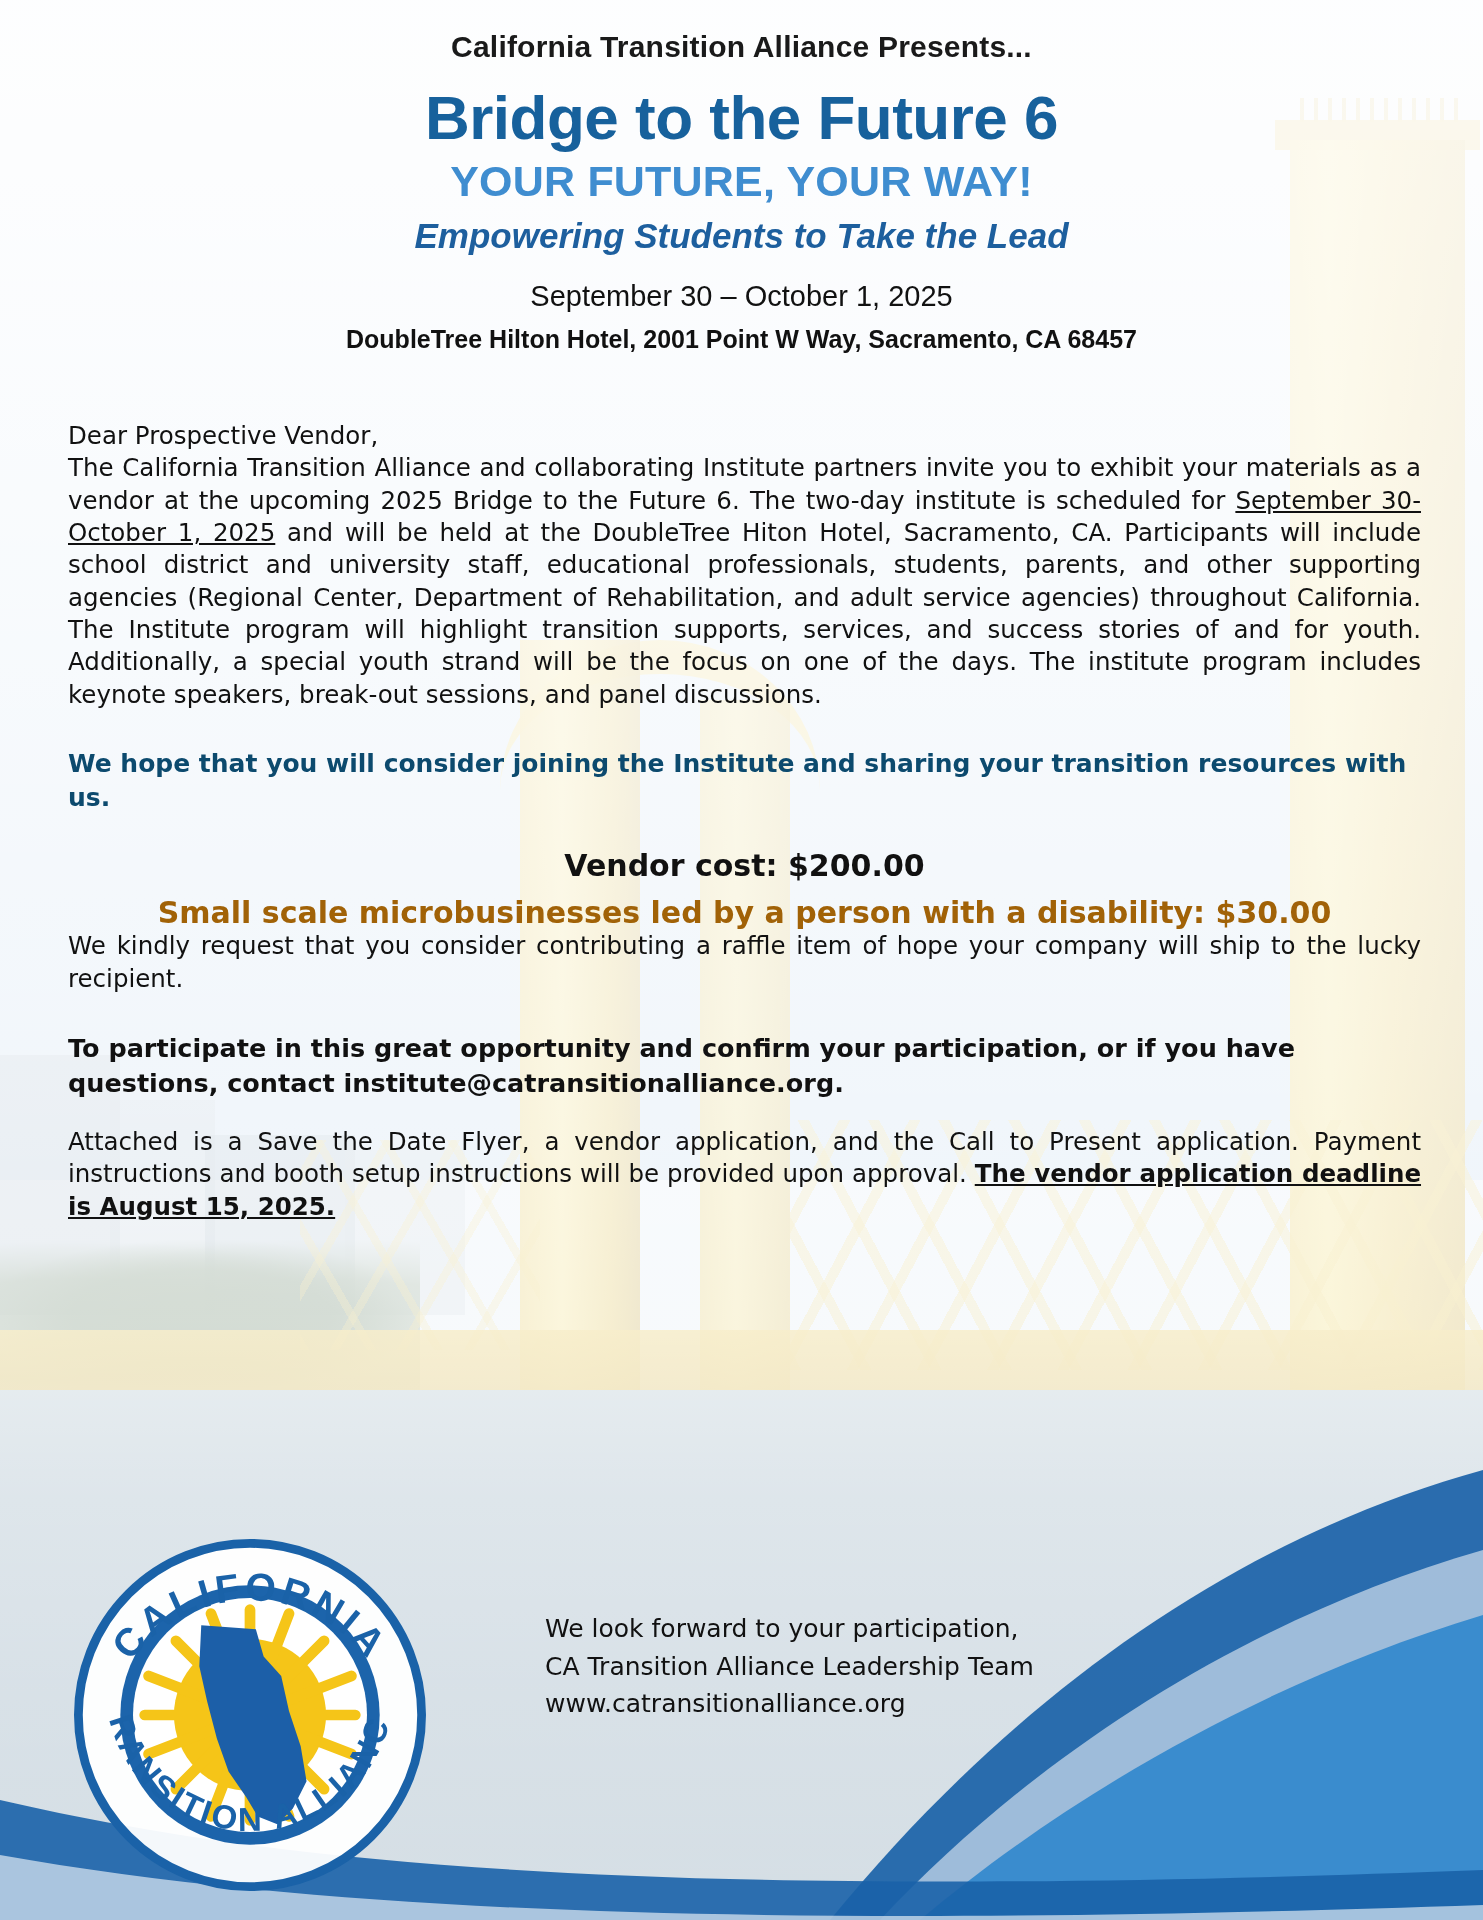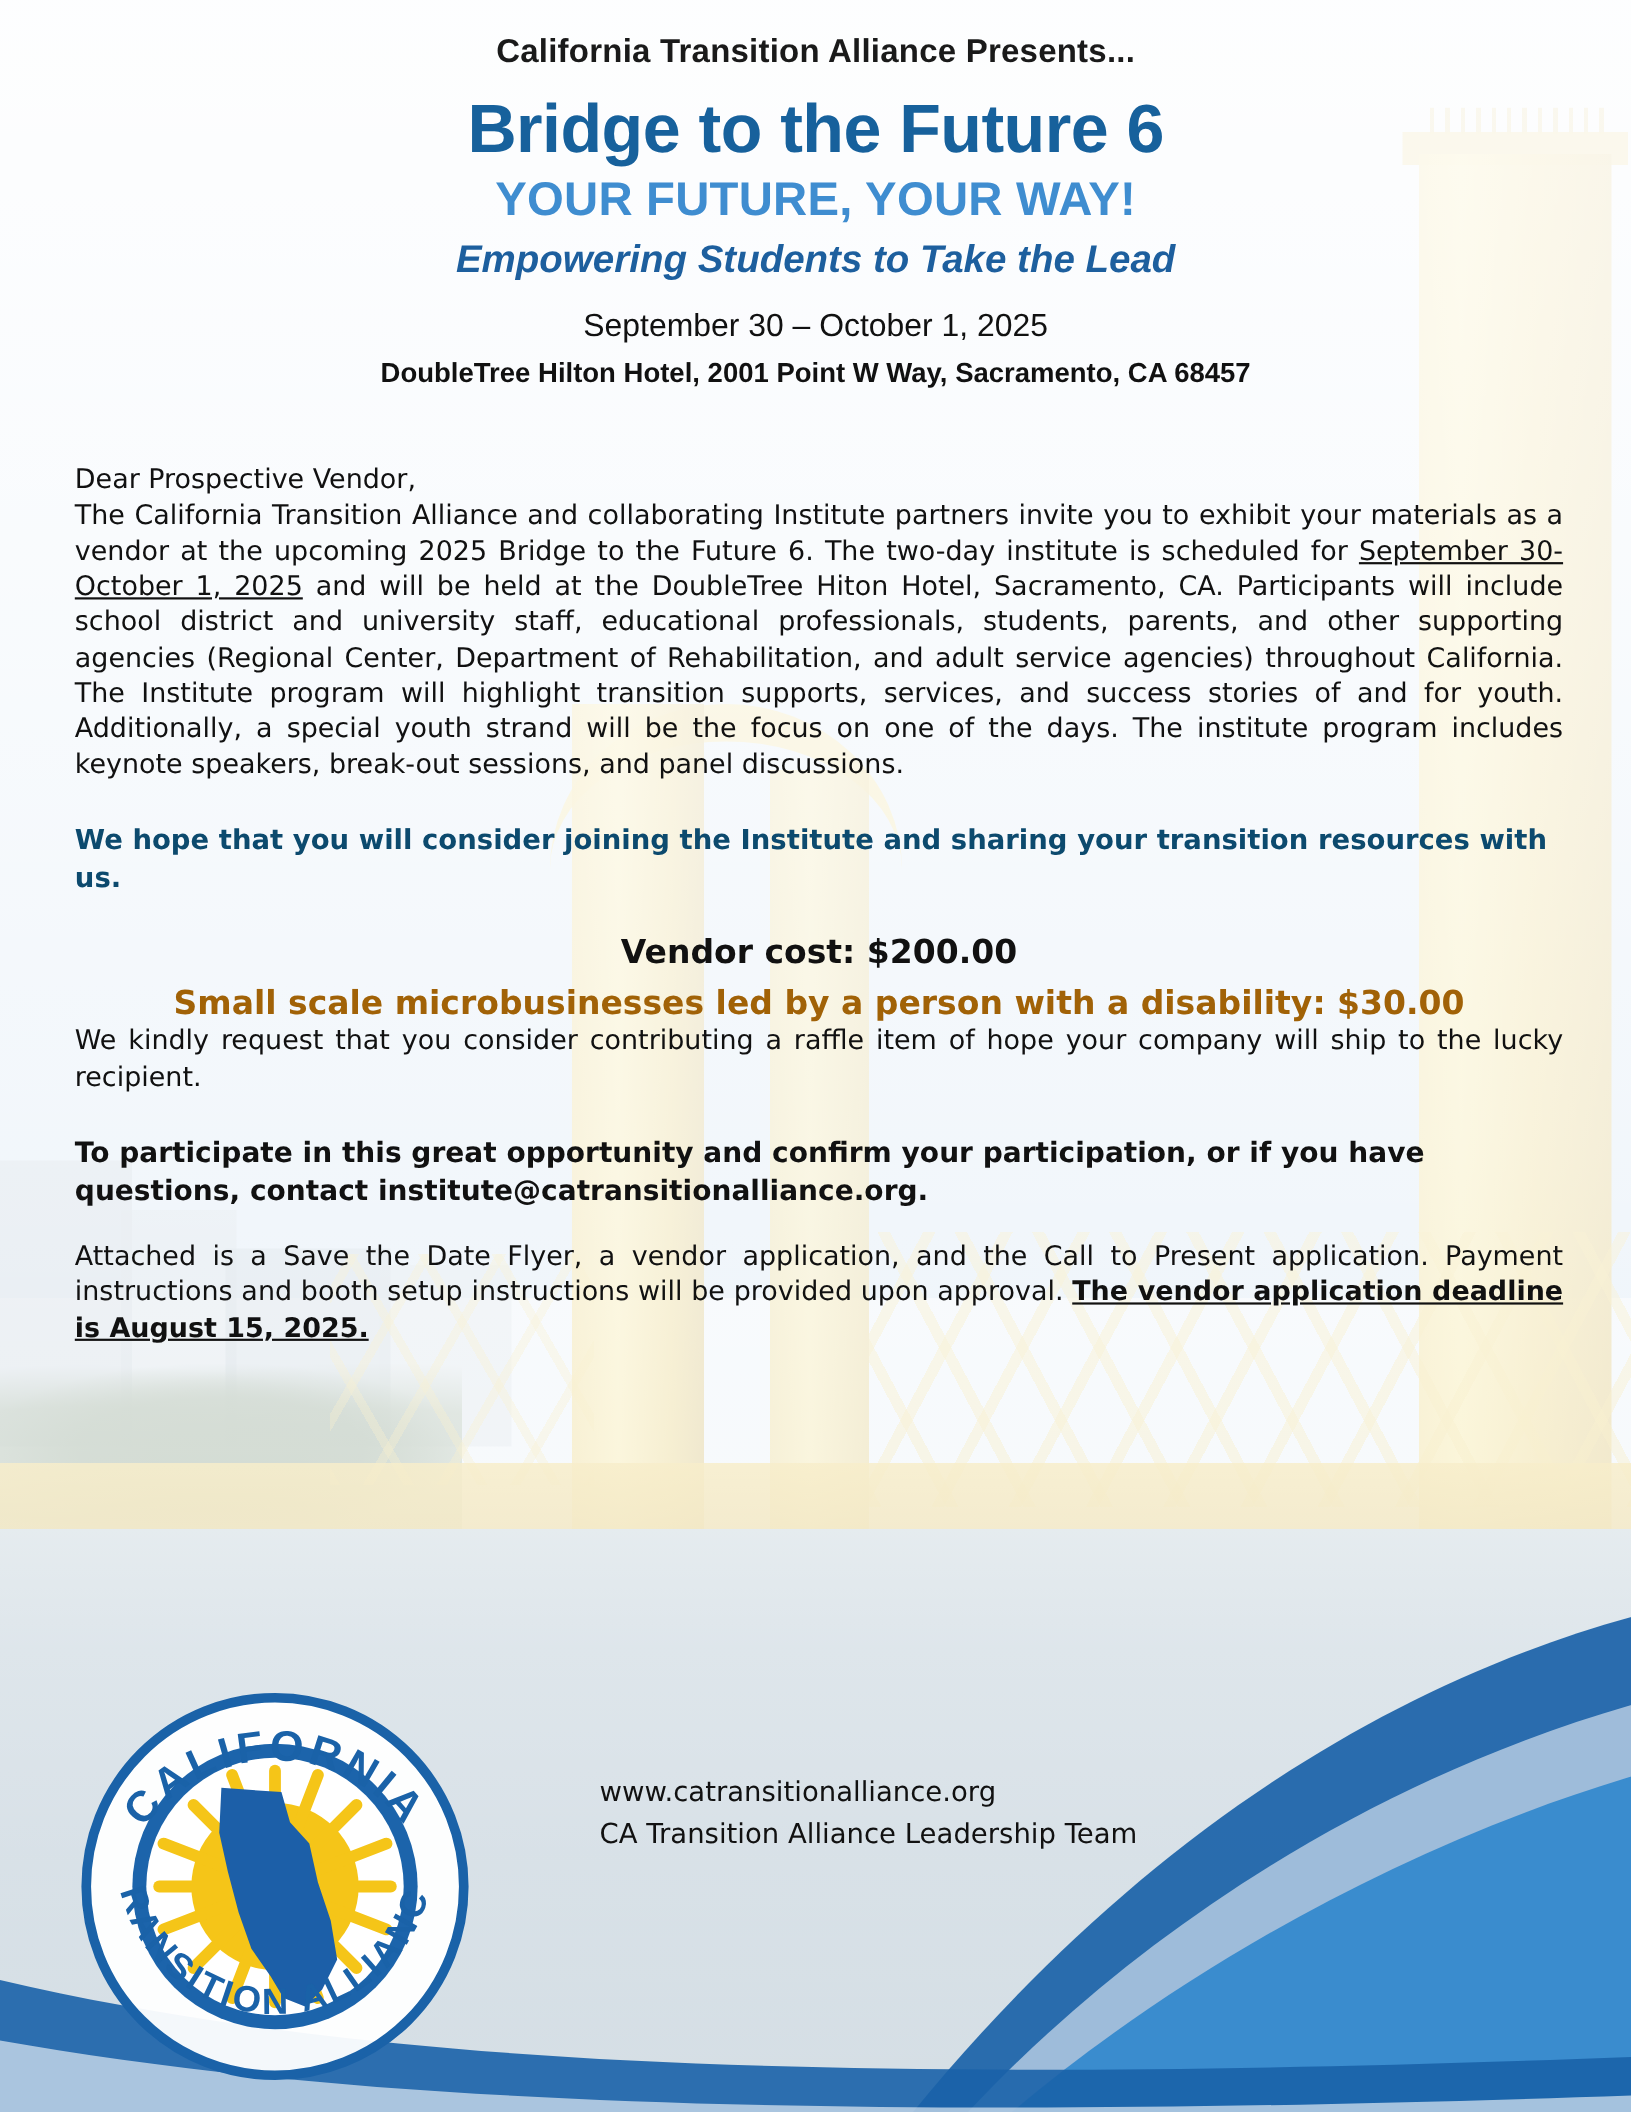--- a/index.html
+++ b/index.html
@@ -296,23 +296,24 @@
     <div class="cost2">Small scale microbusinesses led by a person with a disability: $30.00</div>
 
     <p class="body justify para-gap">We kindly request that you consider contributing a raffle item of hope your company will ship to the lucky recipient.</p>
 
     <p class="contact-bold">To participate in this great opportunity and confirm your participation, or if you have questions, contact institute@catransitionalliance.org.</p>
 
     <p class="body justify para-gap"><span>Attached is a Save the Date Flyer, a vendor application, and the Call to Present application. Payment instructions and booth setup instructions will be provided upon approval.  </span><b class="u">The vendor application deadline is August 15, 2025.</b></p>
   </div>
 
   <div class="closing-wrap">
+    <div class="closing">We look forward to your participation,</div>
     <span class="gap"></span>
+    <div class="closing">CA Transition Alliance Leadership Team</div>
     <div class="closing">www.catransitionalliance.org</div>
-    <div class="closing">CA Transition Alliance Leadership Team</div>
   </div>
 
   <svg class="logo" viewBox="0 0 400 400">
     <defs>
       <path id="arcTop" d="M 52,208 A 150,150 0 0 1 348,208" fill="none"></path>
       <path id="arcBot" d="M 56,205 A 148,148 0 0 0 344,205" fill="none"></path>
     </defs>
     <circle cx="200" cy="200" r="176" fill="#ffffff" opacity="0.95"></circle>
     <circle cx="200" cy="200" r="176" fill="none" stroke="#1a62a8" stroke-width="9"></circle>
     <circle cx="200" cy="200" r="133" fill="#1c64ab"></circle>

